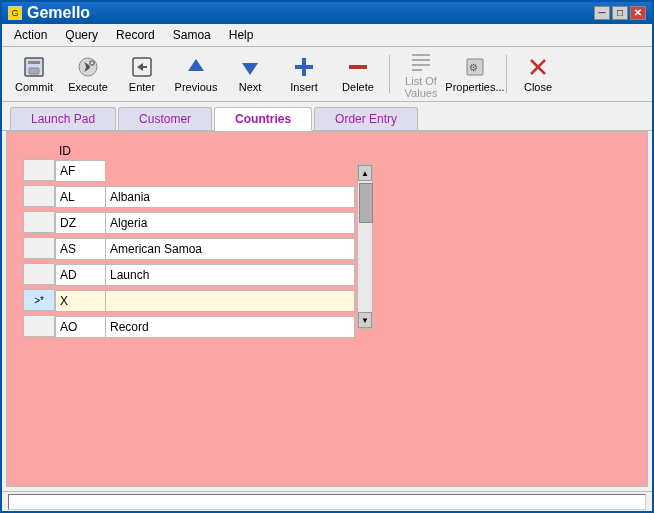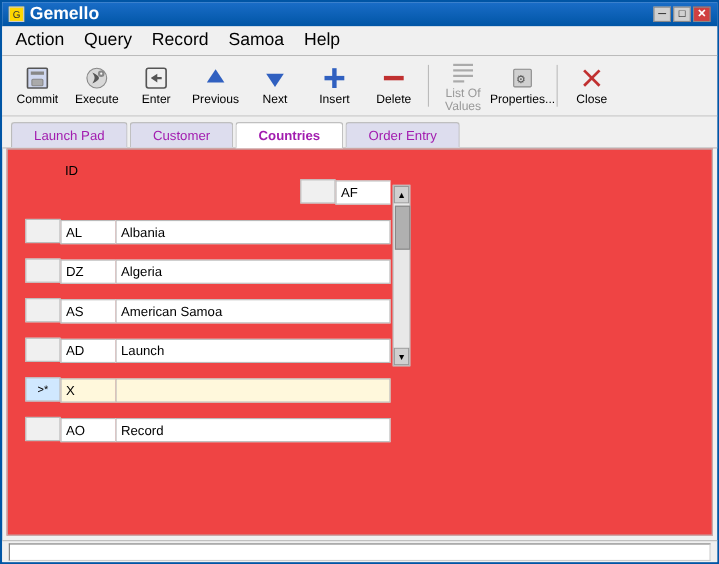--- a/index.html
+++ b/index.html
@@ -66,21 +66,21 @@
     .menu-bar {
       background: #f0f0f0;
       border-bottom: 1px solid #bbb;
       display: flex;
       padding: 2px 4px;
       gap: 2px;
     }
     .menu-item {
       padding: 2px 8px;
       cursor: pointer;
-      font-size: 16px;
+      font-size: 12px;
       color: #000;
     }
 
     .toolbar {
       background: #f0f0f0;
       border-bottom: 1px solid #bbb;
       display: flex;
       align-items: center;
       padding: 4px 6px;
       gap: 2px;
@@ -144,36 +144,35 @@
       background: #ffffff;
       border-bottom: 1px solid #fff;
       font-weight: bold;
       position: relative;
       top: 1px;
       z-index: 1;
     }
 
     .content-area {
       flex: 1;
-      background: #ef4444;
+      background: #fca5a5;
       border: 1px solid #bbb;
       margin: 0 4px 4px 4px;
       padding: 12px 16px;
       overflow: hidden;
       display: flex;
       flex-direction: column;
     }
     .col-id { width: 50px; padding-left: 4px; font-weight: normal; color: #000; }
     .col-name { flex: 1; padding-left: 4px; font-weight: normal; color: #000; }
 
     .data-row {
       display: flex;
-      margin-bottom: 13px;
-      align-items: center;
-      justify-content: flex-end;
+      margin-bottom: 3px;
+      align-items: center;
     }
     .row-indicator {
       width: 32px;
       height: 22px;
       border: 1px solid #bbb;
       background: #f0f0f0;
       display: flex;
       align-items: center;
       justify-content: center;
       font-size: 10px;

